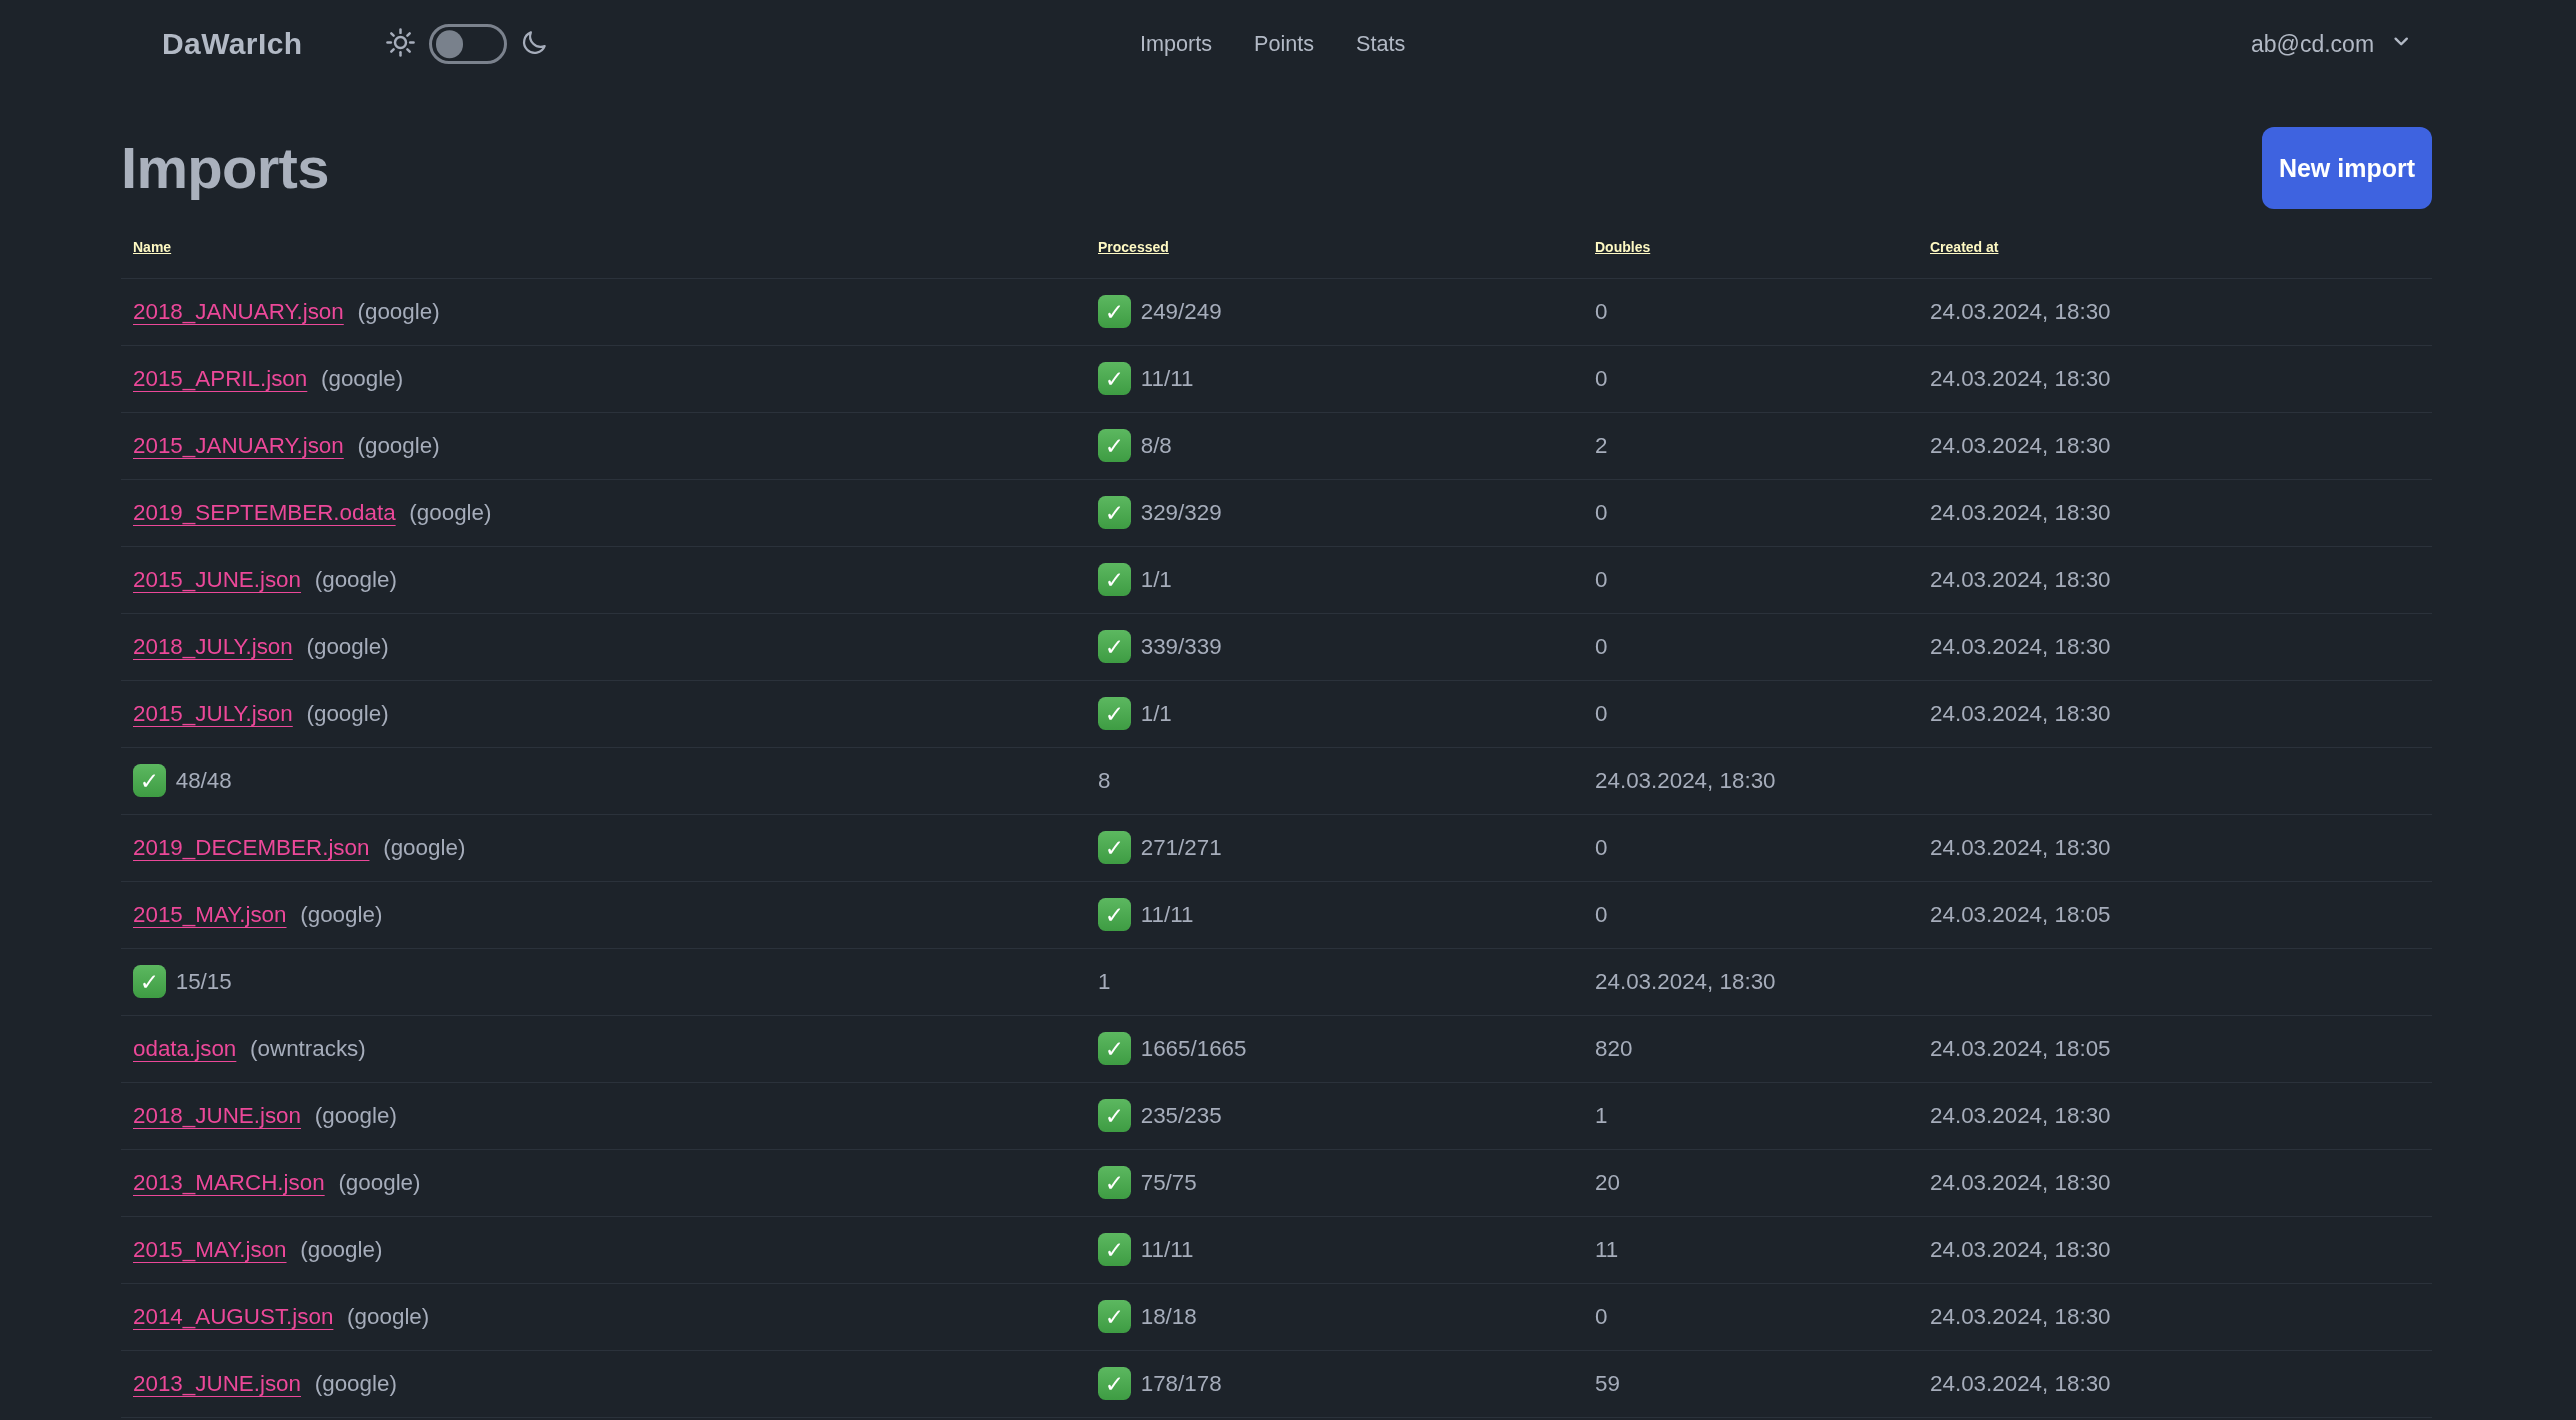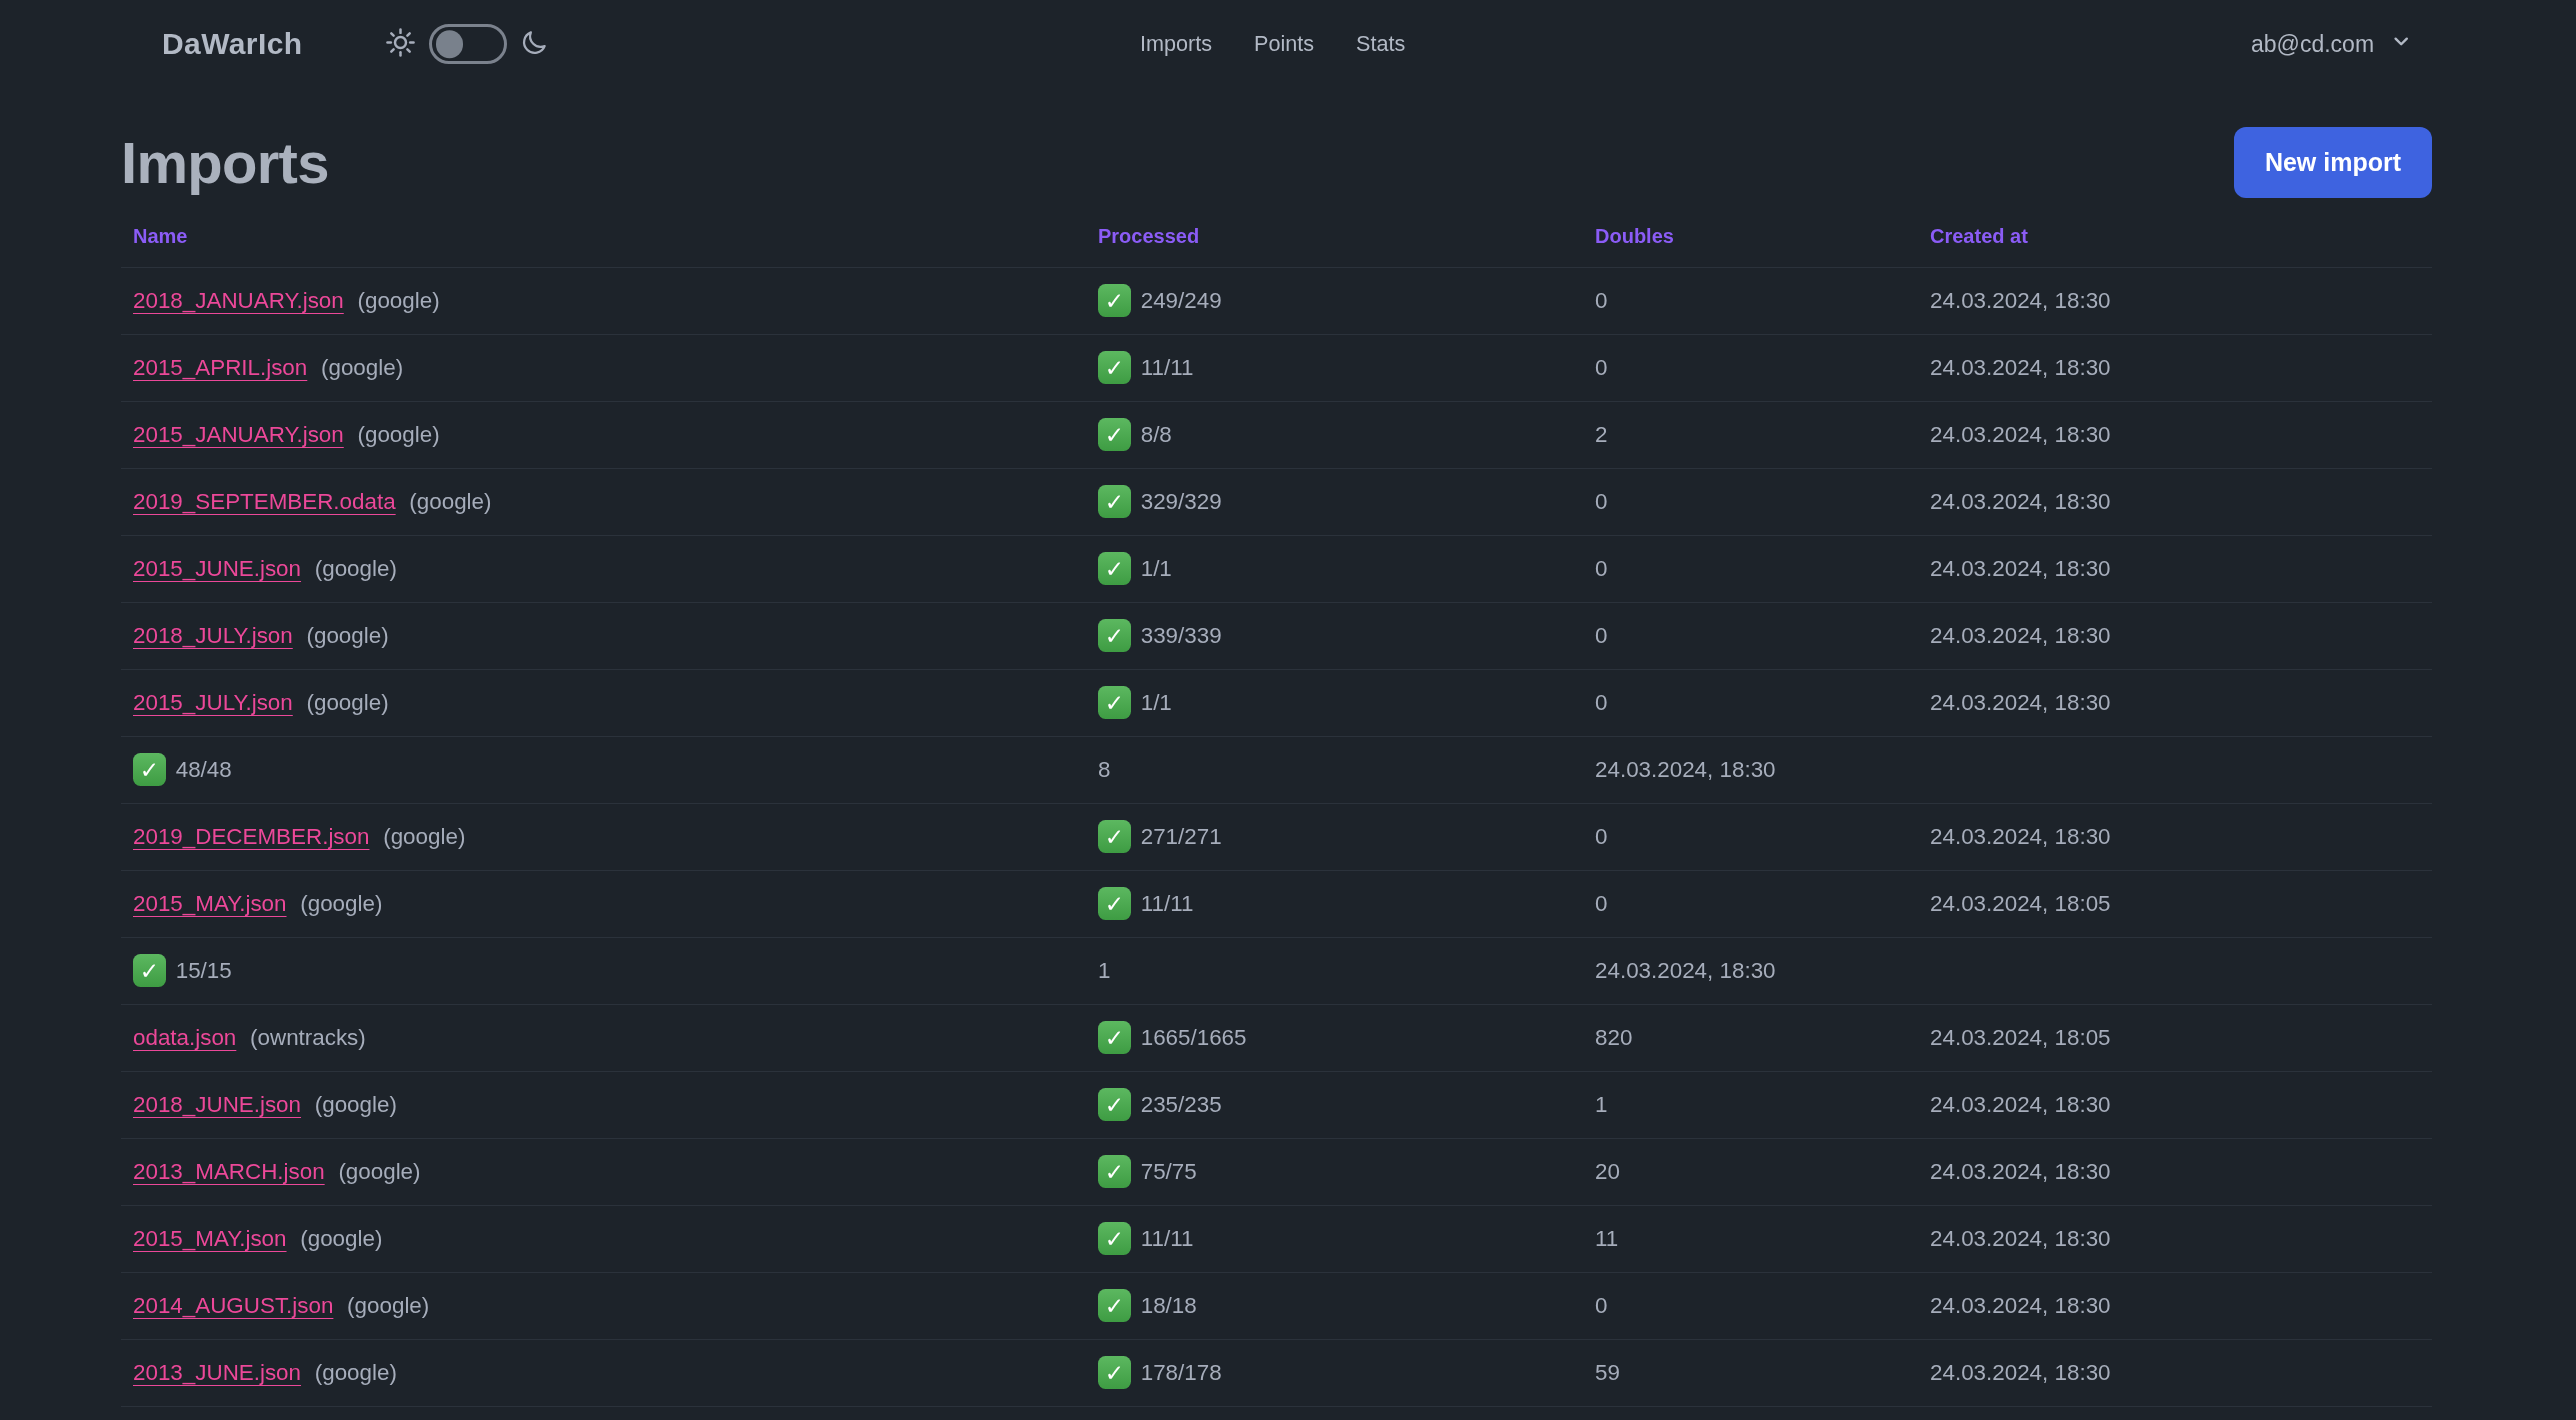--- a/index.html
+++ b/index.html
@@ -53,32 +53,32 @@
   }
   .page-title {
     font-size: 58px; font-weight: 700; color: #aab1bd; line-height: 1;
     letter-spacing: -0.7px;
   }
   .btn-primary {
     background: #3e63e0; color: #ffffff;
     font-size: 25px; font-weight: 600;
     font-family: "Liberation Sans", "DejaVu Sans", sans-serif;
     border: none; border-radius: 12px;
-    height: 71px; padding: 0 31px; cursor: pointer;
+    height: 82px; padding: 0 17px; cursor: pointer;
   }
 
   
   .table { margin-top: 7.5px; width: 100%; }
   .trow {
     display: grid;
     grid-template-columns: 965px 497px 335px 513px;
     align-items: center;
     border-bottom: 1.5px solid #2b323b;
   }
-  .thead { height: 62px; font-size: 20px; font-weight: 700; color: #8b5cf6; }
+  .thead { height: 62px; font-size: 14px; font-weight: 700; color: #fef9c3; text-decoration: underline; }
   .tbody-row { height: 67px; font-size: 22.4px; color: #a6adbb; }
   .cell { padding: 0 12px; white-space: nowrap; overflow: hidden; }
   .file-link {
     color: #ec4899; text-decoration: underline;
     text-underline-offset: 4.5px; text-decoration-thickness: 1.5px;
     cursor: pointer;
   }
   .file-source { margin-left: 7.5px; }
   .cell-processed { display: flex; align-items: center; gap: 9.7px; }
   .check-badge {

